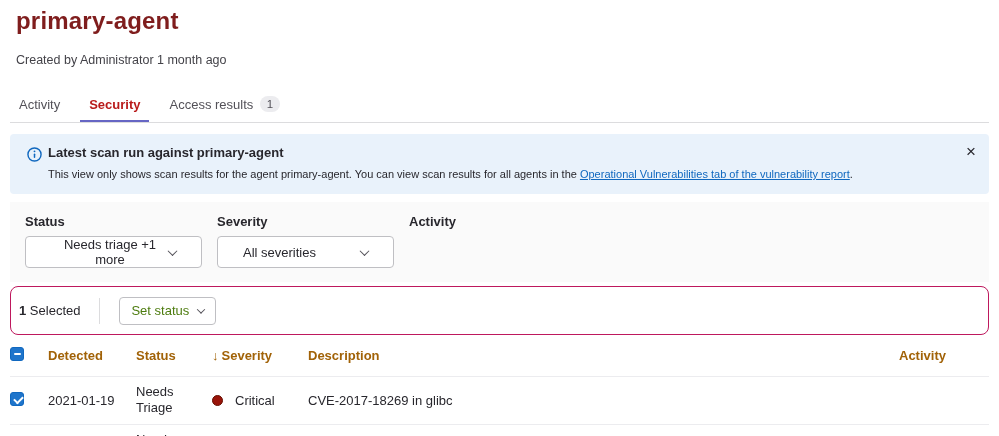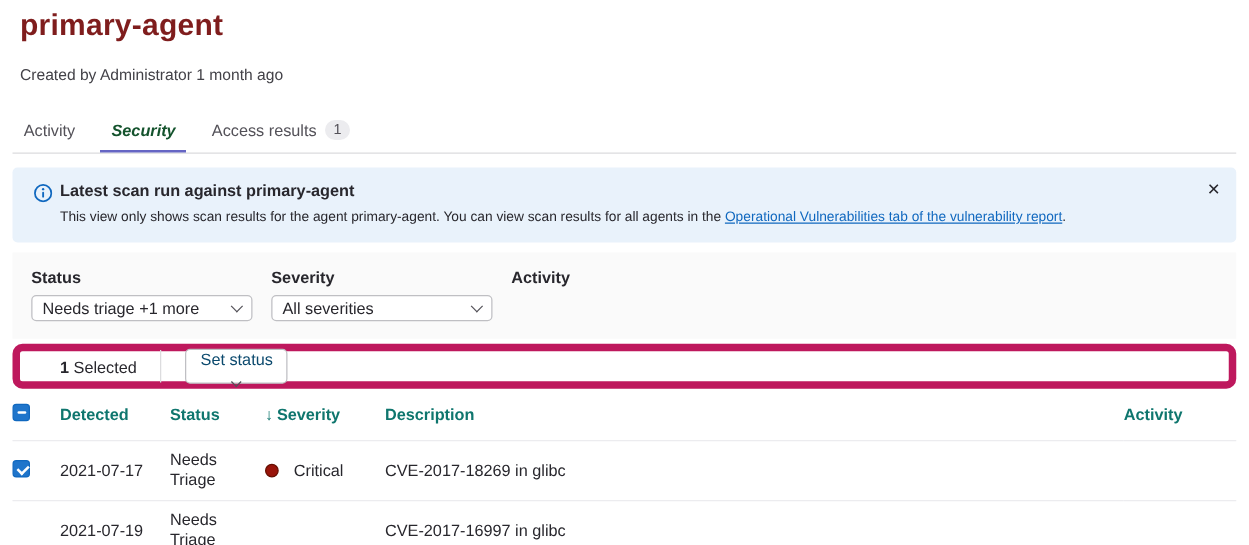--- a/index.html
+++ b/index.html
@@ -37,24 +37,23 @@
   .tab {
     padding: 7px 9px 10px;
     margin-right: 11px;
     color: #535158;
     cursor: pointer;
     display: flex;
     align-items: center;
     gap: 7px;
   }
   .tab.active {
-    color: #14532d;
+    color: #b91c1c;
     font-weight: 700;
     box-shadow: inset 0 -2px 0 #6666c4;
-    font-style: italic;
   }
   .tab-badge {
     background: #ececef;
     color: #535158;
     border-radius: 9px;
     font-size: 11.5px;
     line-height: 16px;
     padding: 0 6.5px;
     font-weight: 400;
   }
@@ -100,79 +99,78 @@
     gap: 15px;
   }
   .filter-label { font-weight: 700; font-size: 13px; line-height: 16px; margin-bottom: 6px; }
   .dropdown {
     display: flex;
     align-items: center;
     justify-content: space-between;
     background: #fff;
     border: 1px solid #bfbfc3;
     border-radius: 4px;
-    height: 21px;
-    padding: 0 8px;
+    height: 32px;
+    padding: 0 25px;
     font-size: 13px;
     color: #28272d;
     cursor: pointer;
     font-family: inherit;
     width: 177px;
   }
   .dropdown.narrow { width: 153px; }
   .chevron {
     width: 7px; height: 7px;
     border-right: 1.4px solid #535158;
     border-bottom: 1.4px solid #535158;
     transform: rotate(45deg) translate(-1px,-1px);
     flex: 0 0 auto;
   }
 
   
   .selection-card {
     margin: 4px 10px 0;
-    border: 6px solid #be185d;
+    border: 1px solid #be185d;
     border-radius: 8px;
-    height: 36px;
+    height: 49px;
     display: flex;
     align-items: center;
-    padding: 0 32px;
+    padding: 0 8px;
     background: #fff;
   }
   .selected-count { font-size: 13px; color: #28272d; }
   .selected-count b { font-weight: 700; }
   .v-divider { width: 1px; height: 26px; background: #dcdcde; margin: 0 19px; }
   .set-status-btn {
     display: flex;
     align-items: center;
     gap: 9px;
     background: #fff;
     border: 1px solid #bfbfc3;
     border-radius: 4px;
     height: 28px;
     padding: 0 11px;
     font-size: 13px;
-    color: #0c4a6e;
+    color: #4d7c0f;
     cursor: pointer;
     font-family: inherit;
-    flex-direction: column;
   }
   .set-status-btn .chevron { width: 6px; height: 6px; }
 
   
   .vuln-table {
     margin: 0 10px;
     width: 979px;
     border-collapse: collapse;
     table-layout: fixed;
   }
   .vuln-table th {
     font-weight: 700;
     font-size: 13px;
-    color: #0f766e;
+    color: #a16207;
     text-align: left;
     height: 41px;
     vertical-align: middle;
     border-bottom: 1px solid #ececef;
   }
   .vuln-table td {
     font-size: 13px;
     height: 48px;
     vertical-align: middle;
     border-bottom: 1px solid #ececef;
@@ -299,21 +297,21 @@
       <th>Detected</th>
       <th>Status</th>
       <th><span class="sort-arrow">↓</span><span>Severity</span></th>
       <th>Description</th>
       <th class="th-activity">Activity</th>
     </tr>
   </thead>
   <tbody>
     <tr>
       <td><span class="checkbox checked"></span></td>
-      <td class="cell-detected">2021-07-17</td>
+      <td class="cell-detected">2021-01-19</td>
       <td class="cell-status">Needs Triage</td>
       <td>
         <span class="severity-cell">
             <span class="severity-icon"></span>
             <span>Critical</span>
           </span>
       </td>
       <td>CVE-2017-18269 in glibc</td>
       <td class="td-activity"></td>
     </tr>

